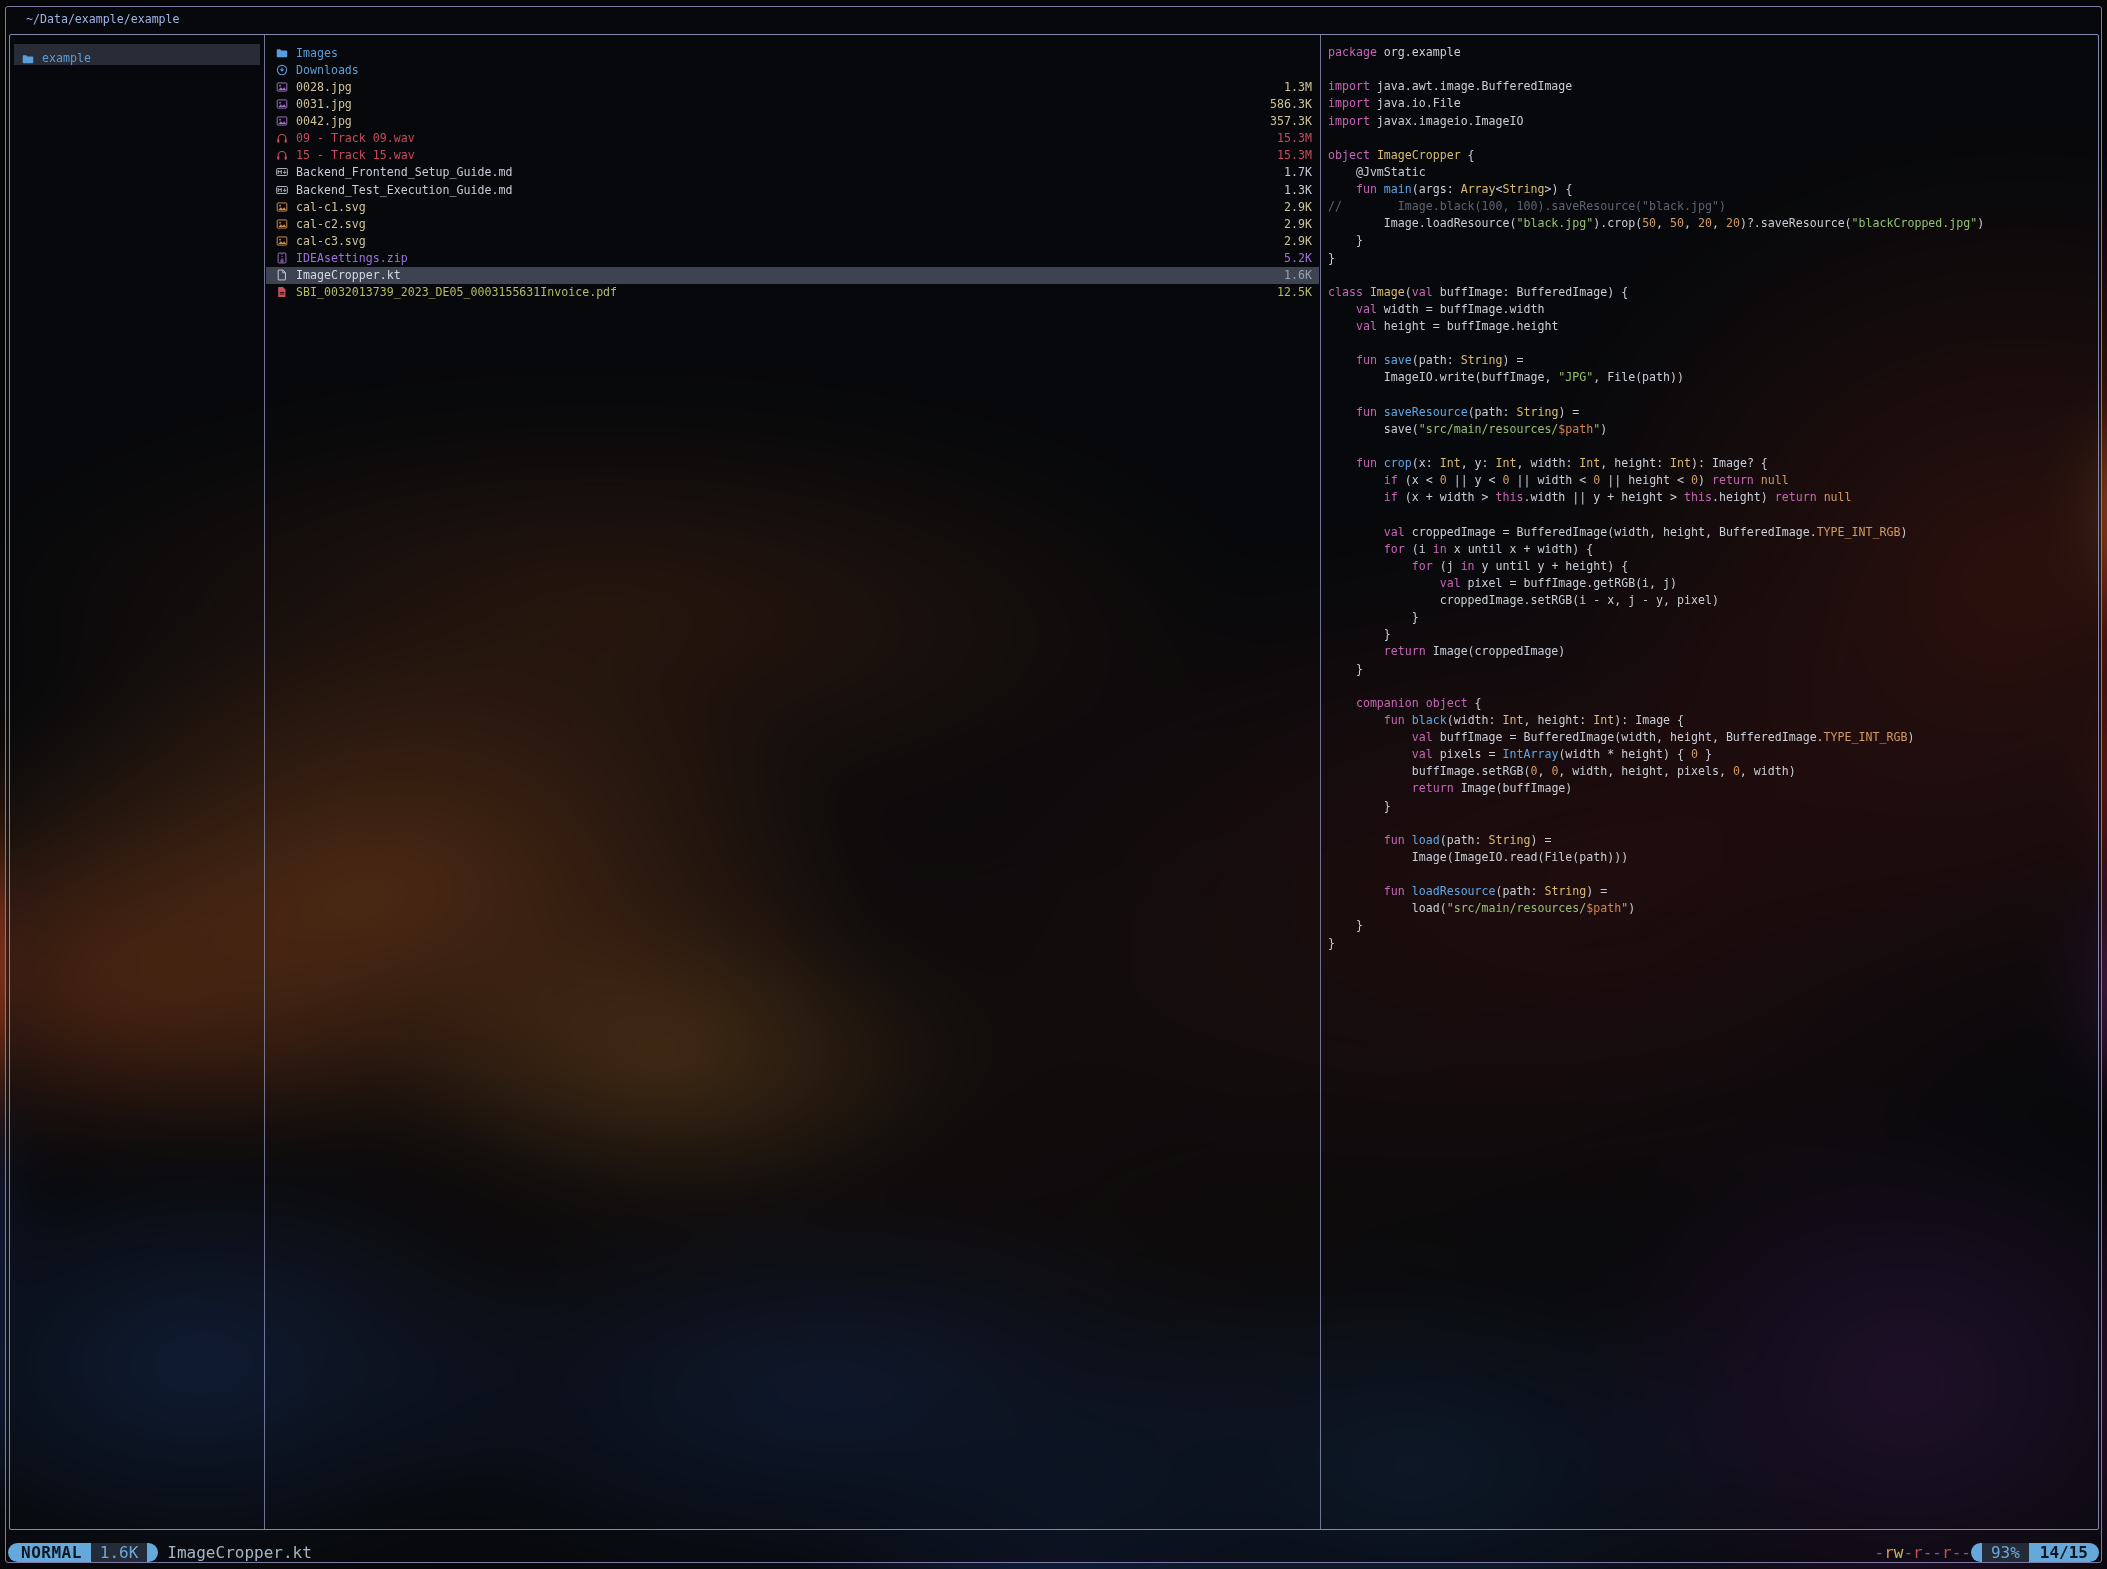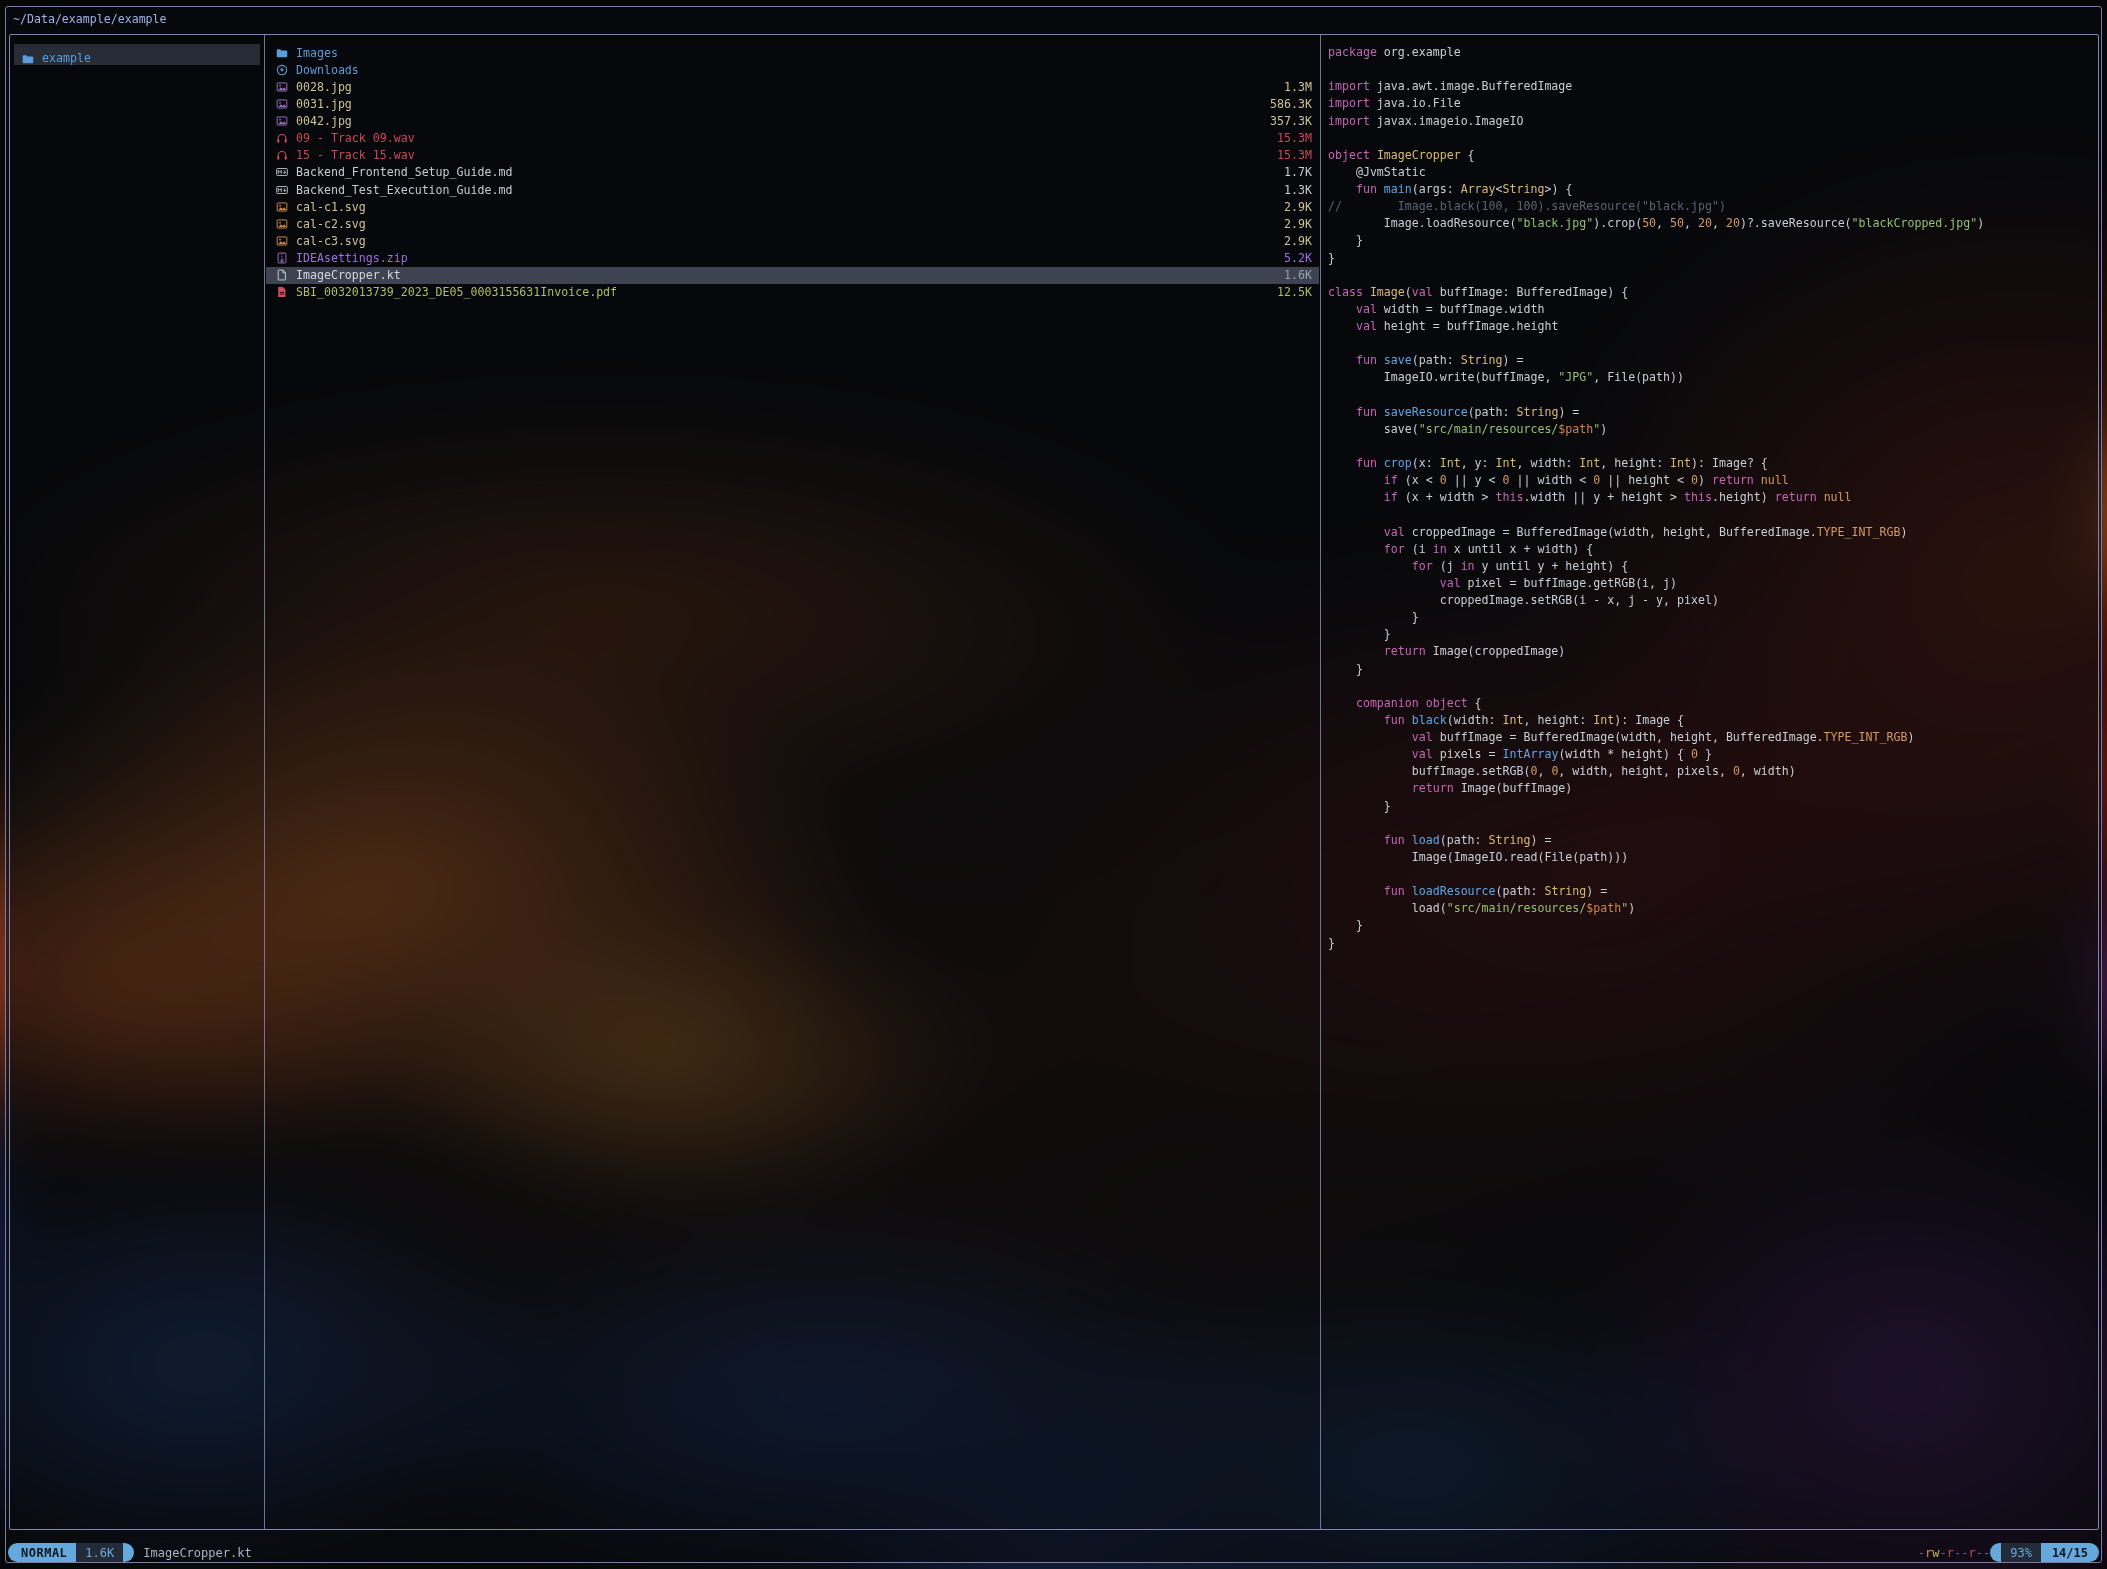--- a/index.html
+++ b/index.html
@@ -29,21 +29,21 @@
       radial-gradient(600px 300px at 66% 90%,  rgba(45,95,165,0.4),  transparent 70%),
       radial-gradient(350px 250px at 50% 97%,  rgba(40,70,140,0.35), transparent 70%),
       radial-gradient(1400px 700px at 45% 65%, rgba(80,40,20,0.32),  transparent 72%);
     filter:blur(34px) saturate(1.15);
   }
 
   
   .terminal{position:absolute;left:5px;top:6px;width:2095px;height:1555px;
     border:1px solid var(--border-outer,#7f79a4);border-radius:3px;
     background:rgba(9,11,15,0.54);}
-  .pathbar{position:absolute;left:7px;top:3px;height:18px;line-height:18px;
+  .pathbar{position:absolute;left:20px;top:3px;height:18px;line-height:18px;
     font-size:11.6px;color:var(--path-text,#9db4e4);}
 
   .panes{position:absolute;left:3px;top:27px;width:2088px;height:1494px;
     border:1px solid var(--border-pane,#8386ac);border-radius:2px;}
   .sep{position:absolute;top:0;bottom:0;width:1px;background:var(--border-pane,#8386ac);opacity:.85;}
   .sep1{left:254px;}
   .sep2{left:1310px;}
 
   
   .parent-pane{position:absolute;left:4px;top:9px;width:246px;}
@@ -69,21 +69,21 @@
 
   
   .preview-pane{position:absolute;left:1318px;top:9px;right:4px;bottom:4px;overflow:hidden;}
   .cline{white-space:pre;font-size:11.6px;line-height:17.14px;height:17.14px;color:var(--syn-plain,#c9ced6);}
   .tok-kw{color:var(--syn-keyword)} .tok-fn{color:var(--syn-function)} .tok-ty{color:var(--syn-type)}
   .tok-st{color:var(--syn-string)} .tok-nu{color:var(--syn-number)} .tok-cm{color:var(--syn-comment)}
   .tok-pl{color:var(--syn-plain)}  .tok-ip{color:var(--syn-interpolation)}
 
   
   .statusbar{position:absolute;left:2px;top:1536px;width:2091px;height:19px;
-    display:flex;font-size:12px;}
+    display:flex;font-size:16px;}
   .seg{display:inline-flex;align-items:center;height:19px;}
   .seg.mode{background:var(--accent,#64a8dc);color:var(--status-dark-text,#10161f);
     font-weight:bold;letter-spacing:.5px;border-radius:10px 0 0 10px;padding:0 9px 0 13px;}
   .seg.chip{background:var(--chip-bg,#232b38);color:var(--chip-text,#6fa8d8);padding:0 9px;}
   .cap-r{width:11px;height:19px;background:var(--accent,#64a8dc);border-radius:0 10px 10px 0;}
   .cap-l{width:11px;height:19px;background:var(--accent,#64a8dc);border-radius:10px 0 0 10px;}
   .seg.fname-status{color:#a8b5c6;margin-left:9px;}
   .right-group{margin-left:auto;display:inline-flex;align-items:center;}
   .perms{margin-right:0;letter-spacing:0;}
   .pm-dash{color:var(--perm-dash,#6d6292)} .pm-r1{color:var(--perm-read,#d0924e)}

